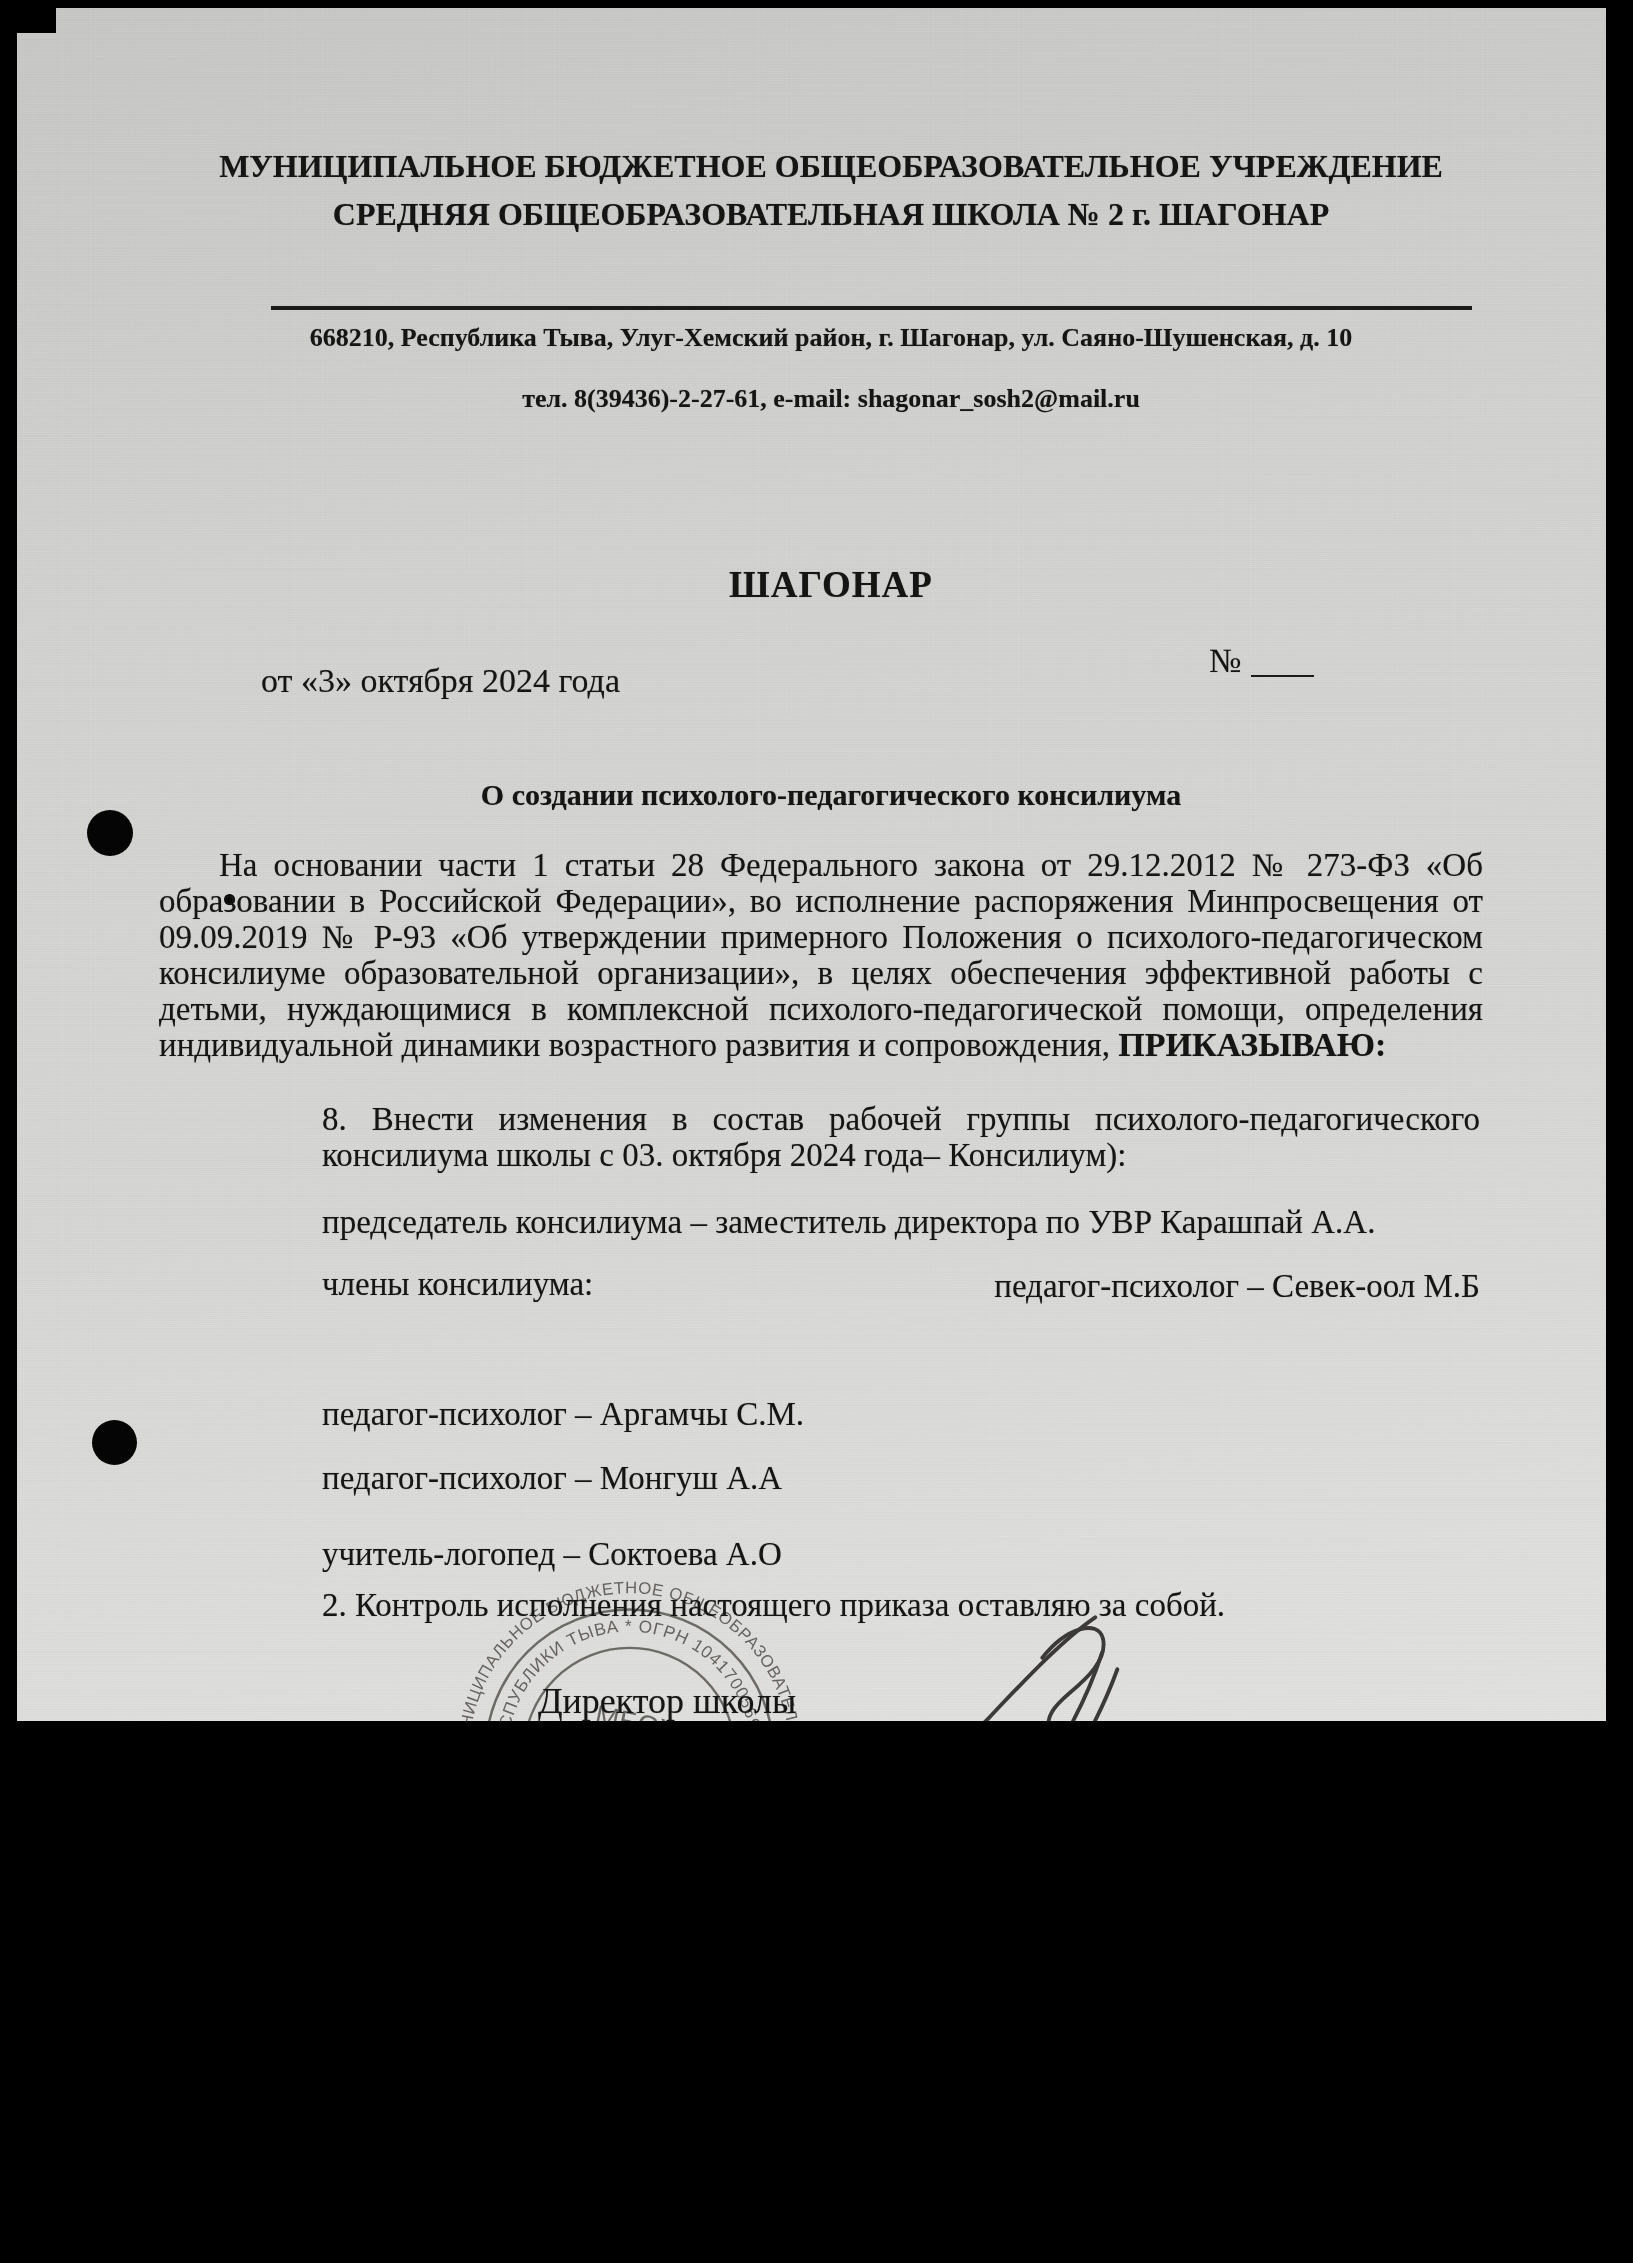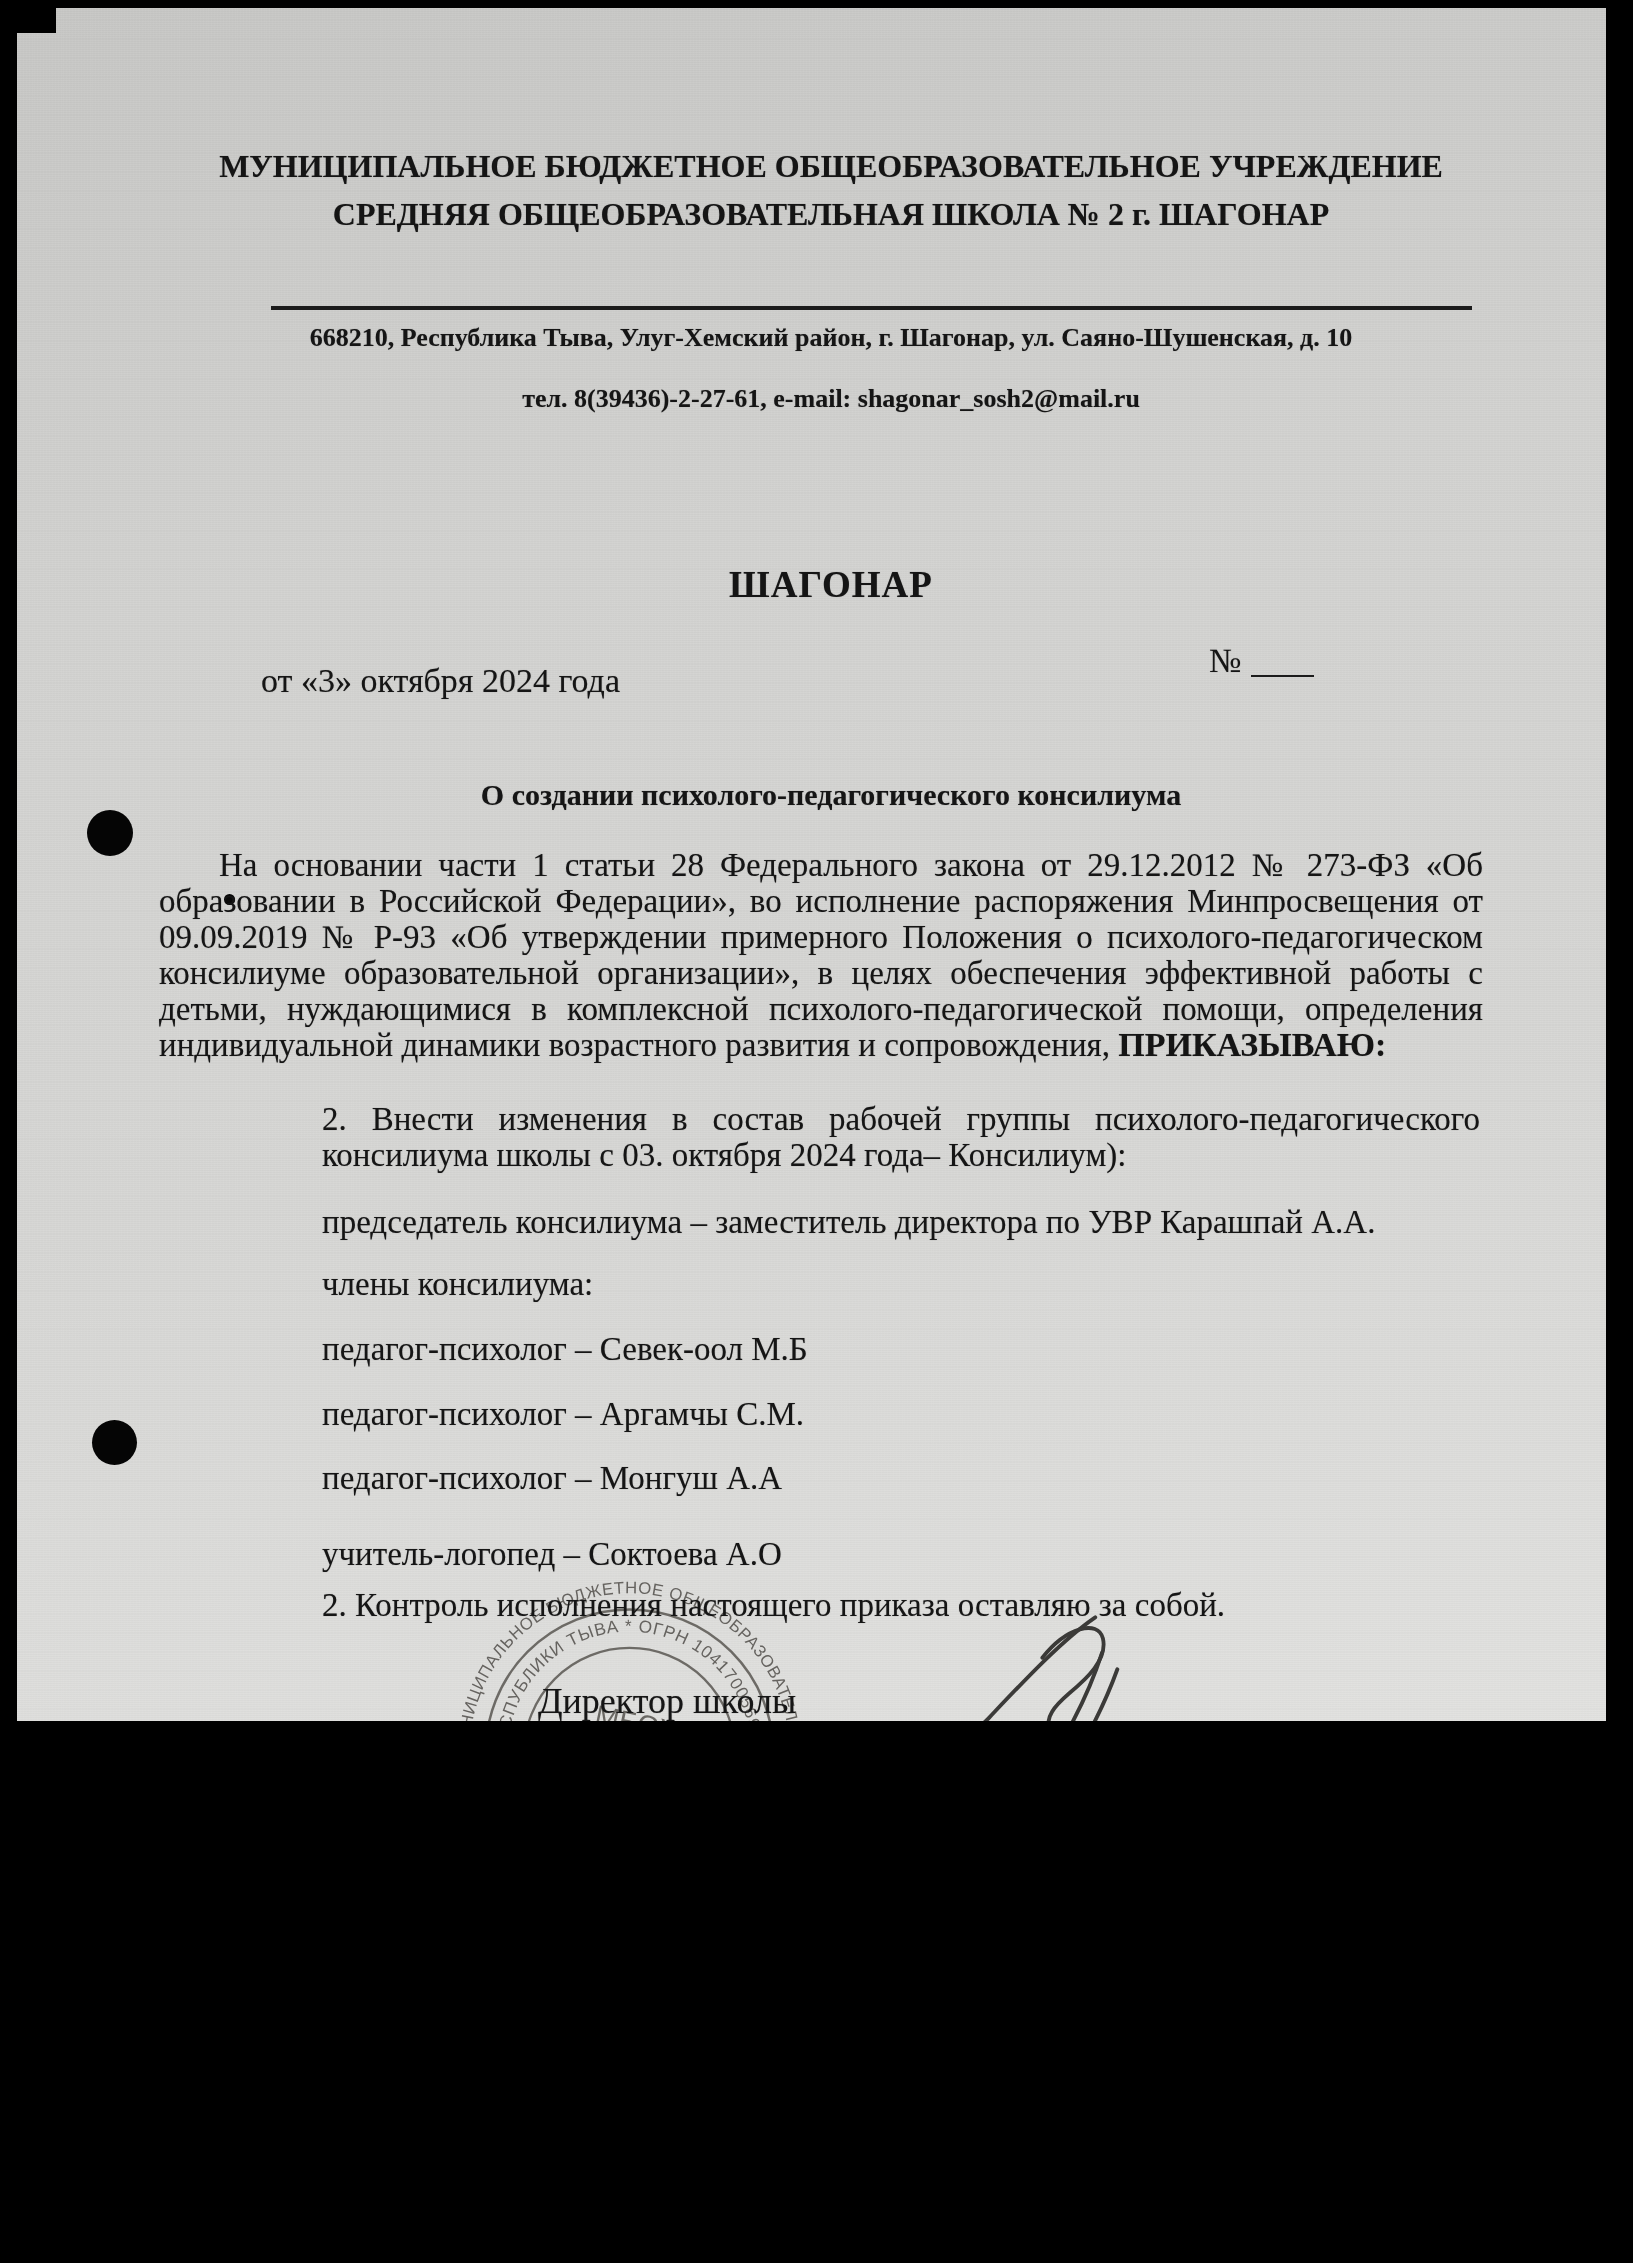--- a/index.html
+++ b/index.html
@@ -28,21 +28,21 @@
   .num-blank{position:absolute;left:1251px;top:640px;width:63px;height:35px;border-bottom:2.9px solid #1b1b1b;}
   .subject{top:778px;font-weight:bold;font-size:30px;}
   .intro{left:159px;width:1324px;top:847px;font-size:33px;line-height:36px;
          text-align:justify;text-indent:60px;}
   .intro b{font-size:34px;}
   .list{left:322px;width:1158px;font-size:33px;line-height:36px;}
   .jl{text-align:justify;text-align-last:justify;}
   .item1{top:1101px;}
   .chairman{top:1204px;}
   .members-label{top:1266px;}
-  .m1{top:1331px;}
+  .m1{top:1268px;text-align:right;}
   .m2{top:1396px;}
   .m3{top:1460px;}
   .m4{top:1536px;}
   .item2{top:1587px;z-index:3;}
   .sig-title{left:538px;top:1680px;font-size:36px;z-index:4;}
   .sig-name{left:948px;top:1719px;font-size:36px;z-index:4;}
   .stamp-svg{position:absolute;left:428px;top:1552px;z-index:2;opacity:.82;}
   .sign-svg{position:absolute;left:898px;top:1600px;z-index:5;}
 </style>
 </head>
@@ -74,21 +74,21 @@
   <div class="txt num-label">№</div>
   <div class="num-blank"></div>
 
   <div class="txt centerbox subject">О создании психолого-педагогического консилиума</div>
 
   <div class="txt intro">
     <span>На основании части 1 статьи 28 Федерального закона от 29.12.2012 № 273-ФЗ «Об образовании в Российской Федерации», во исполнение распоряжения Минпросвещения от 09.09.2019 № Р-93 «Об утверждении примерного Положения о психолого-педагогическом консилиуме образовательной организации», в целях обеспечения эффективной работы с детьми, нуждающимися в комплексной психолого-педагогической помощи, определения индивидуальной динамики возрастного развития и сопровождения, </span><b>ПРИКАЗЫВАЮ:</b>
   </div>
 
   <div class="txt list item1">
-    <div class="jl">2. Внести изменения в состав рабочей группы психолого-педагогического</div>
+    <div class="jl">8. Внести изменения в состав рабочей группы психолого-педагогического</div>
     <div>консилиума школы с 03. октября 2024 года– Консилиум):</div>
   </div>
 
   <div class="txt list chairman">председатель консилиума – заместитель директора по УВР Карашпай А.А.</div>
   <div class="txt list members-label">члены консилиума:</div>
   <div class="txt list m1">педагог-психолог – Севек-оол М.Б</div>
   <div class="txt list m2">педагог-психолог – Аргамчы С.М.</div>
   <div class="txt list m3">педагог-психолог – Монгуш А.А</div>
   <div class="txt list m4">учитель-логопед – Соктоева А.О</div>
 

